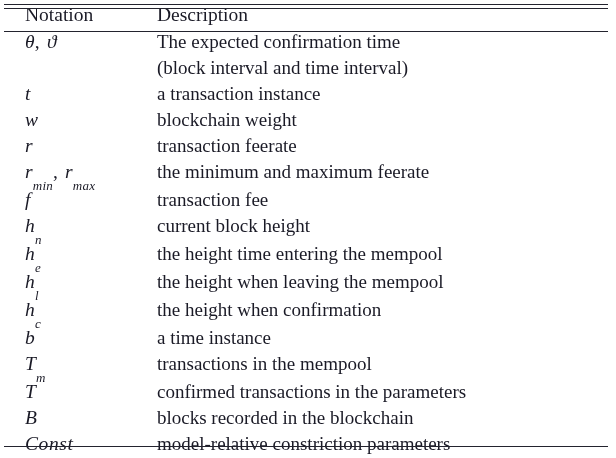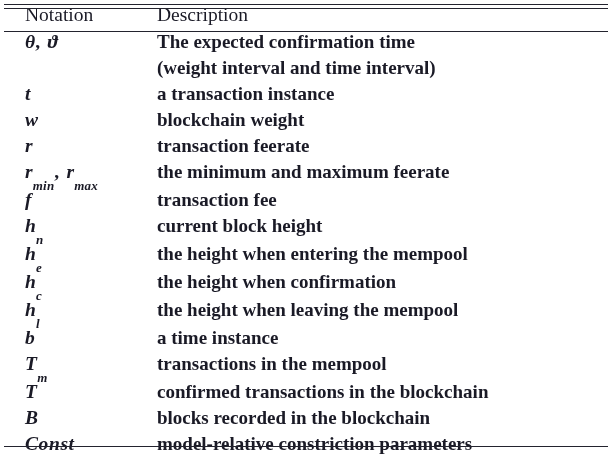--- a/index.html
+++ b/index.html
@@ -84,21 +84,20 @@
     padding-left: 0px;
     box-sizing: border-box;
   }
 
   tbody td {
     font-size: 19px;
     line-height: 26px;
     padding: 0;
     vertical-align: top;
     height: 26px;
-    font-weight: bold;
   }
 
   .math {
     font-family: "Liberation Serif", "DejaVu Serif", serif;
     font-style: italic;
     font-size: 19.5px;
     white-space: nowrap;
     letter-spacing: 0.2px;
   }
   .math .sub {
@@ -145,21 +144,21 @@
       <tr class="header-row">
         <th class="th-notation">Notation</th>
         <th class="th-desc">Description</th>
       </tr>
     </thead>
     <tbody id="table-body">
         <tr>
           <td class="td-notation"><span class="math"><span class="base">θ</span><span class="comma">, </span><span class="base">ϑ</span></span></td>
           <td class="td-desc desc-cell-multi">
             <span class="desc-line">The expected confirmation time</span>
-            <span class="desc-line">(weight interval and time interval)</span>
+            <span class="desc-line">(block interval and time interval)</span>
           </td>
         </tr>
         <tr>
           <td class="td-notation"><span class="math"><span class="base">t</span></span></td>
           <td class="td-desc">
             <span class="desc-line">a transaction instance</span>
           </td>
         </tr>
         <tr>
           <td class="td-notation"><span class="math"><span class="base">w</span></span></td>
@@ -187,51 +186,51 @@
         </tr>
         <tr>
           <td class="td-notation"><span class="math"><span class="base">h</span><span class="sub">n</span></span></td>
           <td class="td-desc">
             <span class="desc-line">current block height</span>
           </td>
         </tr>
         <tr>
           <td class="td-notation"><span class="math"><span class="base">h</span><span class="sub">e</span></span></td>
           <td class="td-desc">
-            <span class="desc-line">the height when entering the mempool</span>
+            <span class="desc-line">the height time entering the mempool</span>
+          </td>
+        </tr>
+        <tr>
+          <td class="td-notation"><span class="math"><span class="base">h</span><span class="sub">l</span></span></td>
+          <td class="td-desc">
+            <span class="desc-line">the height when leaving the mempool</span>
           </td>
         </tr>
         <tr>
           <td class="td-notation"><span class="math"><span class="base">h</span><span class="sub">c</span></span></td>
           <td class="td-desc">
             <span class="desc-line">the height when confirmation</span>
           </td>
         </tr>
         <tr>
-          <td class="td-notation"><span class="math"><span class="base">h</span><span class="sub">l</span></span></td>
-          <td class="td-desc">
-            <span class="desc-line">the height when leaving the mempool</span>
-          </td>
-        </tr>
-        <tr>
           <td class="td-notation"><span class="math"><span class="base">b</span></span></td>
           <td class="td-desc">
             <span class="desc-line">a time instance</span>
           </td>
         </tr>
         <tr>
           <td class="td-notation"><span class="math"><span class="base">T</span><span class="sub">m</span></span></td>
           <td class="td-desc">
             <span class="desc-line">transactions in the mempool</span>
           </td>
         </tr>
         <tr>
           <td class="td-notation"><span class="math"><span class="base">T</span></span></td>
           <td class="td-desc">
-            <span class="desc-line">confirmed transactions in the blockchain</span>
+            <span class="desc-line">confirmed transactions in the parameters</span>
           </td>
         </tr>
         <tr>
           <td class="td-notation"><span class="math"><span class="base">B</span></span></td>
           <td class="td-desc">
             <span class="desc-line">blocks recorded in the blockchain</span>
           </td>
         </tr>
         <tr>
           <td class="td-notation"><span class="math upright-spaced"><span class="base">Const</span></span></td>

